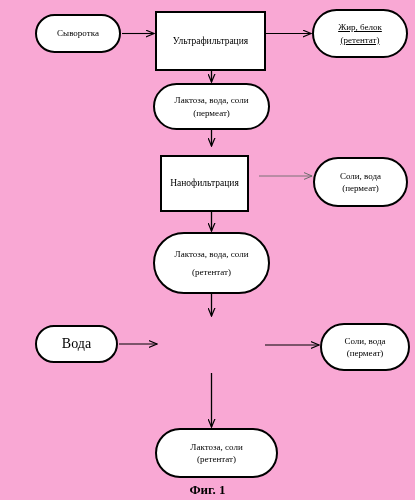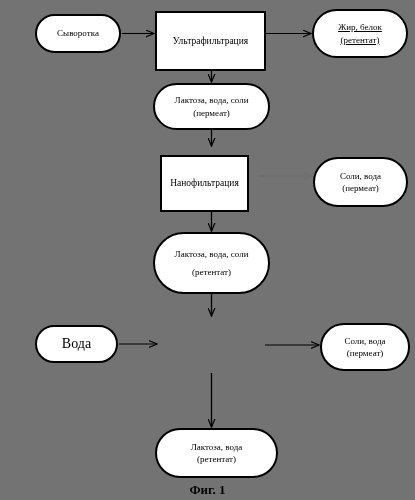--- a/index.html
+++ b/index.html
@@ -4,21 +4,21 @@
 <style>
   html, body {
     margin: 0;
     padding: 0;
     background: #ffffff;
   }
   #diagram-root {
     position: relative;
     width: 415px;
     height: 500px;
-    background: #737373;
+    background: #f9a8d4;
     font-family: "Liberation Serif", "DejaVu Serif", serif;
     overflow: hidden;
   }
   .node {
     position: absolute;
     box-sizing: border-box;
     display: flex;
     flex-direction: column;
     align-items: center;
     justify-content: center;
@@ -130,19 +130,19 @@
     <span class="line1">Вода</span>
   </div>
 
 
   <div class="node stream" style="left:320px; top:323px; width:90px; height:48px; font-size:9px;">
     <span class="line1">Соли, вода</span>
     <span class="line2">(пермеат)</span>
   </div>
 
   <div class="node stream" style="left:155px; top:428px; width:123px; height:50px; font-size:9px;">
-    <span class="line1">Лактоза, вода</span>
+    <span class="line1">Лактоза, соли</span>
     <span class="line2">(ретентат)</span>
   </div>
 
   <div class="caption" style="left:0px; top:482px; width:415px; font-size:13px;font-weight:bold;">Фиг. 1</div>
 
 </div>
 
 </body></html>

